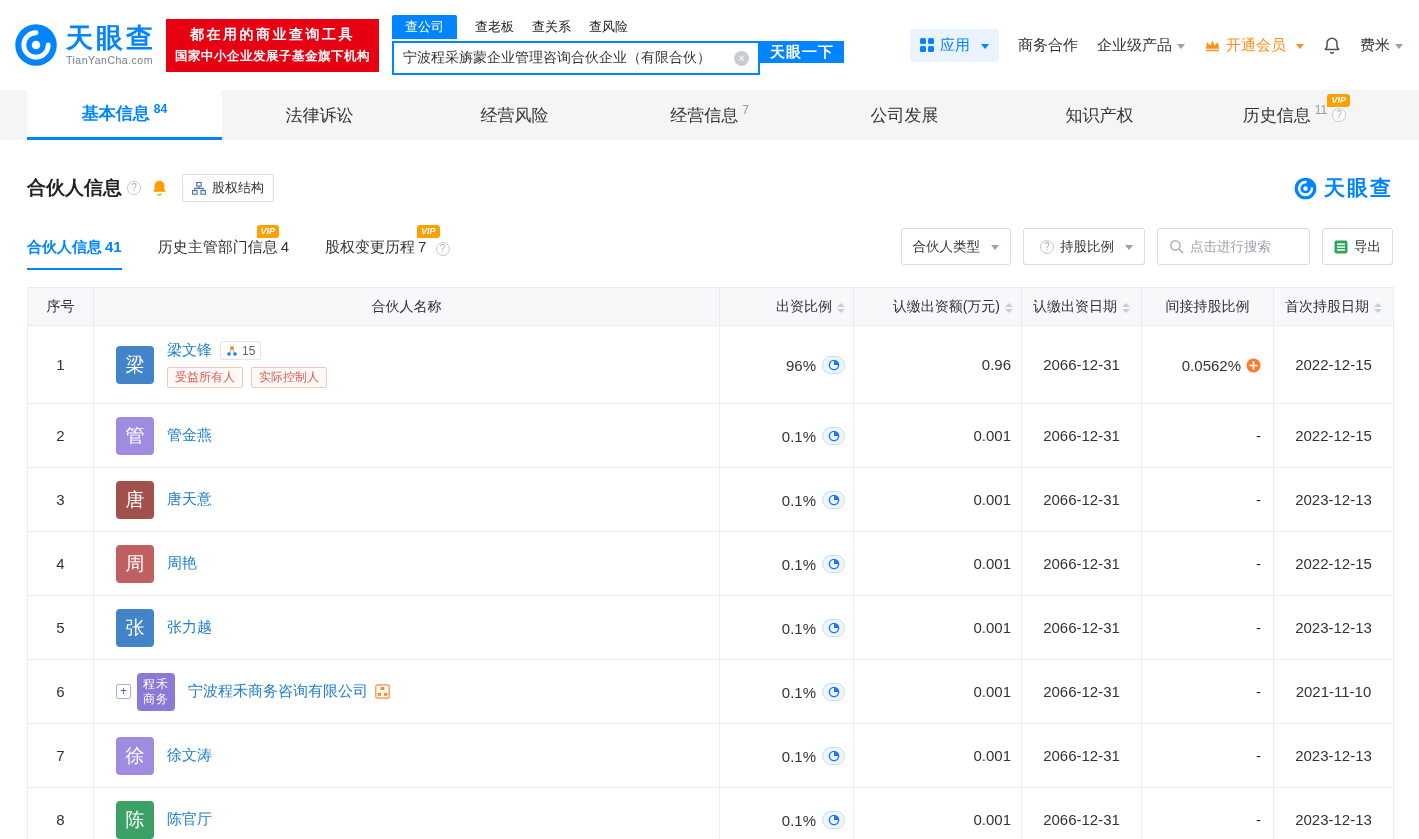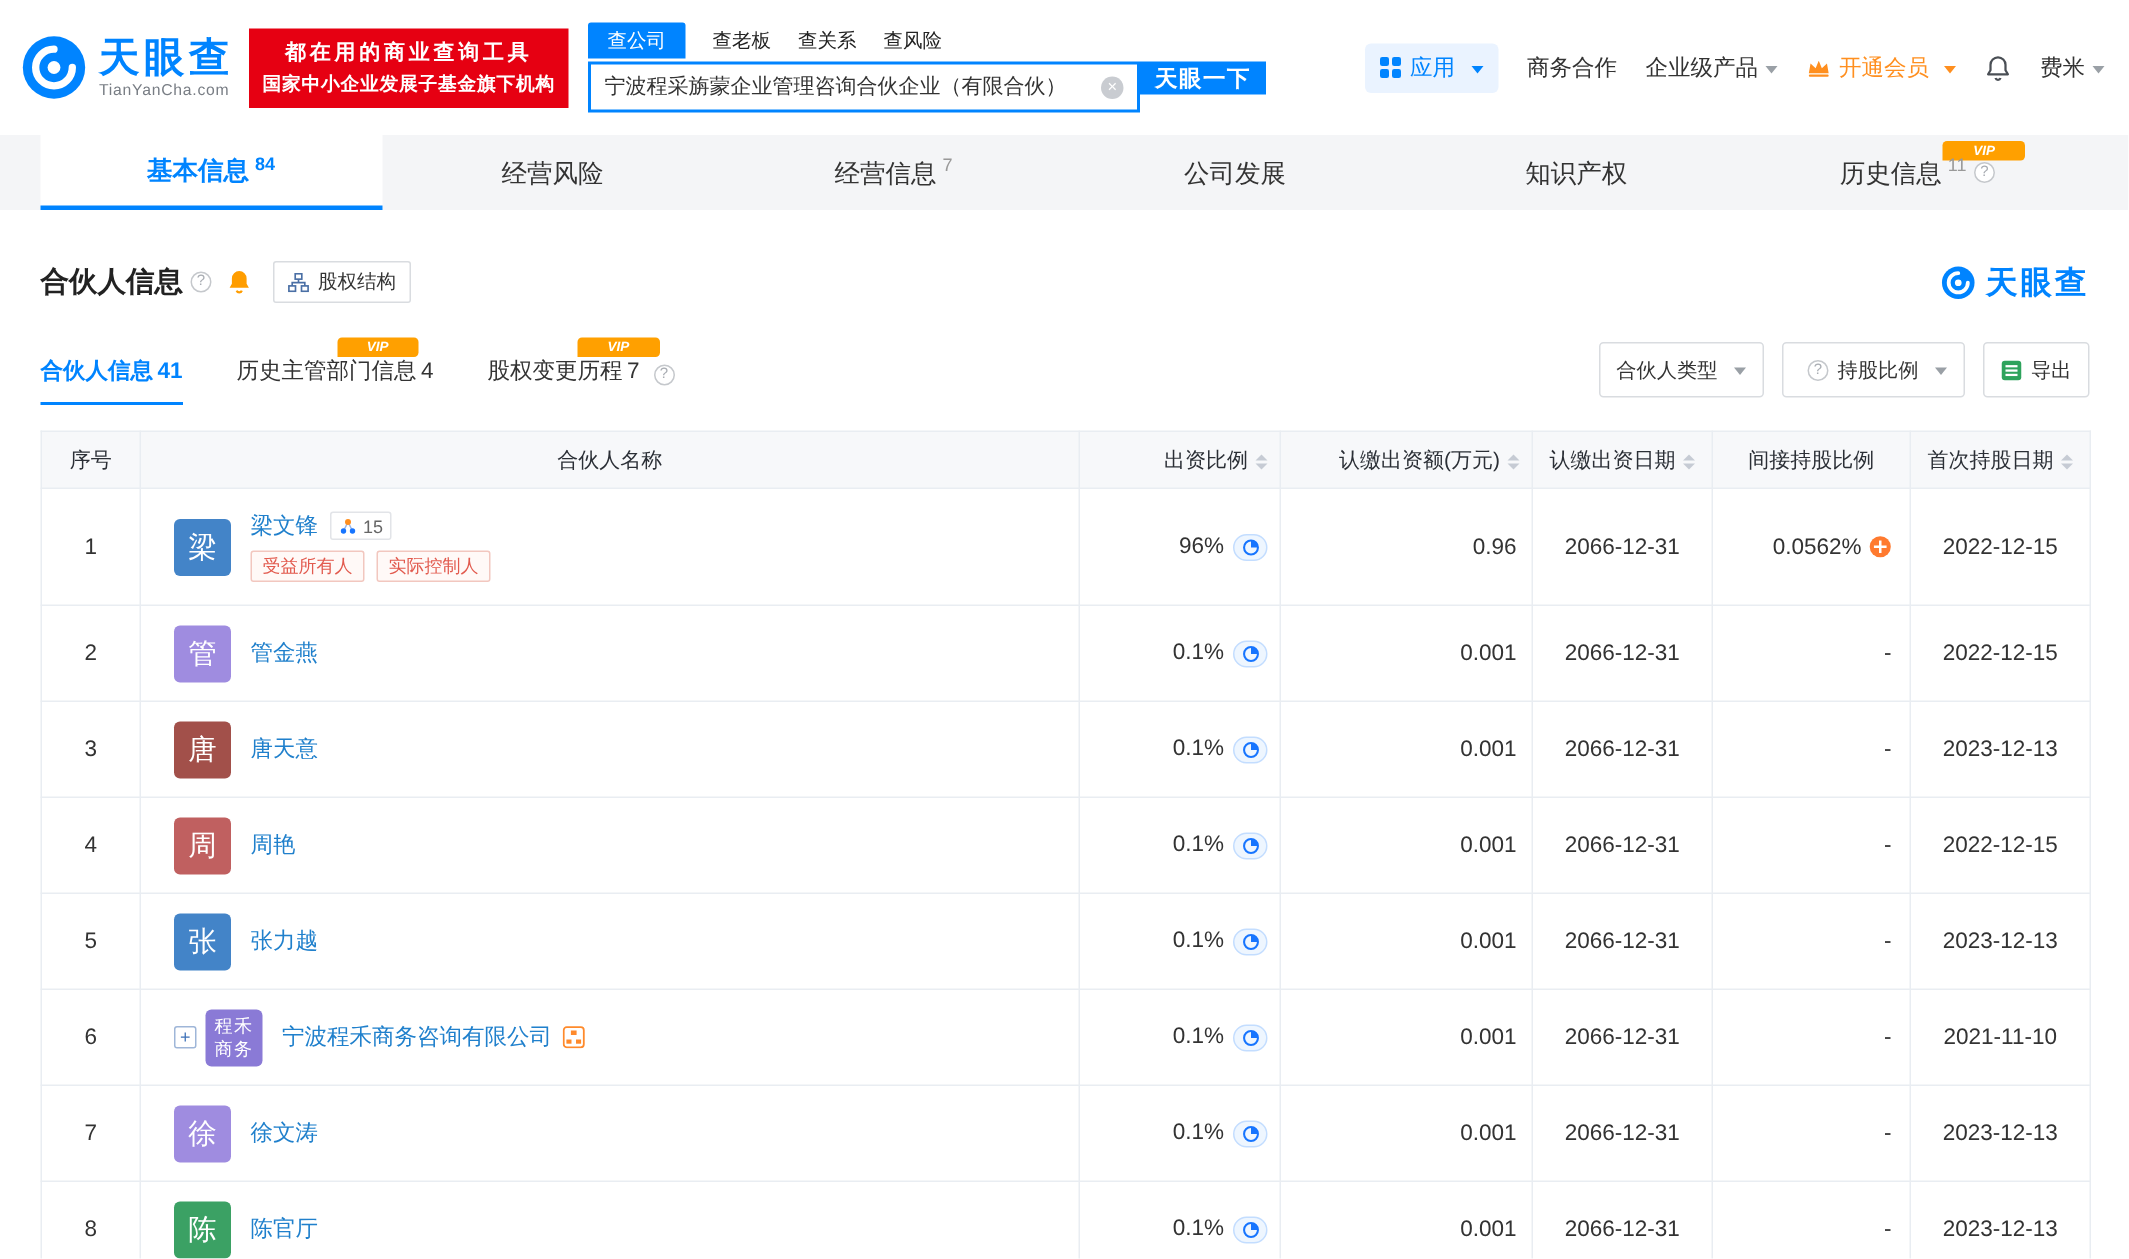--- a/index.html
+++ b/index.html
@@ -34,21 +34,21 @@
   .vip-link { color:#ff8f1f; display:flex; align-items:center; gap:5px; }
   .bell-wrap { display:inline-flex; cursor:pointer; }
   .navlink { display:inline-flex; align-items:center; }
 
   
   .tabbar { height:50px; background:#f4f5f7; display:flex; padding:0 27px; }
   .tb { flex:1; display:flex; align-items:center; justify-content:center; font-size:17px; color:#333; cursor:pointer; position:relative; }
   .tb .cnt { font-style:normal; font-size:12px; color:#999; margin-left:4px; position:relative; top:-5px; }
   .tb.active { background:#fff; color:#0084ff; font-weight:bold; border-bottom:3px solid #0084ff; }
   .tb.active .cnt { color:#0084ff; }
-  .vip-tag { background:#ffa000; color:#fff; font-size:9px; font-weight:bold; font-style:italic; padding:1px 20px; border-radius:3px 3px 3px 0; line-height:1.2; }
+  .vip-tag { background:#ffa000; color:#fff; font-size:9px; font-weight:bold; font-style:italic; padding:1px 4px; border-radius:3px 3px 3px 0; line-height:1.2; }
   .tb .vip-tag { position:absolute; top:4px; right:42px; }
   .qmark { display:inline-block; width:14px; height:14px; border:1px solid #c5c8cc; border-radius:50%; color:#a9adb3; font-size:10px; line-height:12px; text-align:center; margin-left:5px; background:#fff; flex:none; }
 
   
   .main { padding:0 26px 0 27px; background:#fff; }
   .sec-hd { display:flex; align-items:center; margin-top:34px; }
   .sec-title { font-size:19px; font-weight:bold; color:#222; }
   .bell-o { display:inline-flex; margin-left:10px; cursor:pointer; }
   .eq-btn { display:flex; align-items:center; gap:6px; border:1px solid #d9dce0; border-radius:2px; background:#fff; padding:4px 9px; font-size:13px; color:#333; margin-left:14px; }
   .sec-logo { margin-left:auto; display:flex; align-items:center; gap:7px; }
@@ -176,20 +176,23 @@
       </a>
     </nav>
   </header>
 
   <nav class="tabbar">
     <div class="tb active">
       <span>基本信息</span>
         <i class="cnt">84</i>
     </div>
     <div class="tb">
+        <span>法律诉讼</span>
+      </div>
+    <div class="tb">
         <span>经营风险</span>
       </div>
     <div class="tb">
       <span>经营信息</span>
         <i class="cnt">7</i>
     </div>
     <div class="tb">
         <span>公司发展</span>
       </div>
     <div class="tb">
@@ -252,20 +255,27 @@
       <div class="controls">
         <button class="ctl">
           <span>合伙人类型</span>
           <i class="caret gray"></i>
         </button>
         <button class="ctl">
           <span class="qmark">?</span>
           <span>持股比例</span>
           <i class="caret gray"></i>
         </button>
+        <div class="ctl">
+          <svg width="15" height="15" viewBox="0 0 15 15">
+            <circle cx="6.4" cy="6.4" r="4.6" fill="none" stroke="#aab0b7" stroke-width="1.5"></circle>
+            <line x1="10" y1="10" x2="13.6" y2="13.6" stroke="#aab0b7" stroke-width="1.5" stroke-linecap="round"></line>
+          </svg>
+          <input placeholder="点击进行搜索" style="">
+        </div>
         <button class="ctl">
           <svg width="14" height="14" viewBox="0 0 14 14">
             <rect x="0.5" y="0.5" width="13" height="13" rx="2" fill="#2ea35c"></rect>
             <rect x="3" y="3.4" width="8" height="1.5" fill="#fff"></rect>
             <rect x="3" y="6.3" width="8" height="1.5" fill="#fff"></rect>
             <rect x="3" y="9.2" width="8" height="1.5" fill="#fff"></rect>
           </svg>
           <span>导出</span>
         </button>
       </div>

